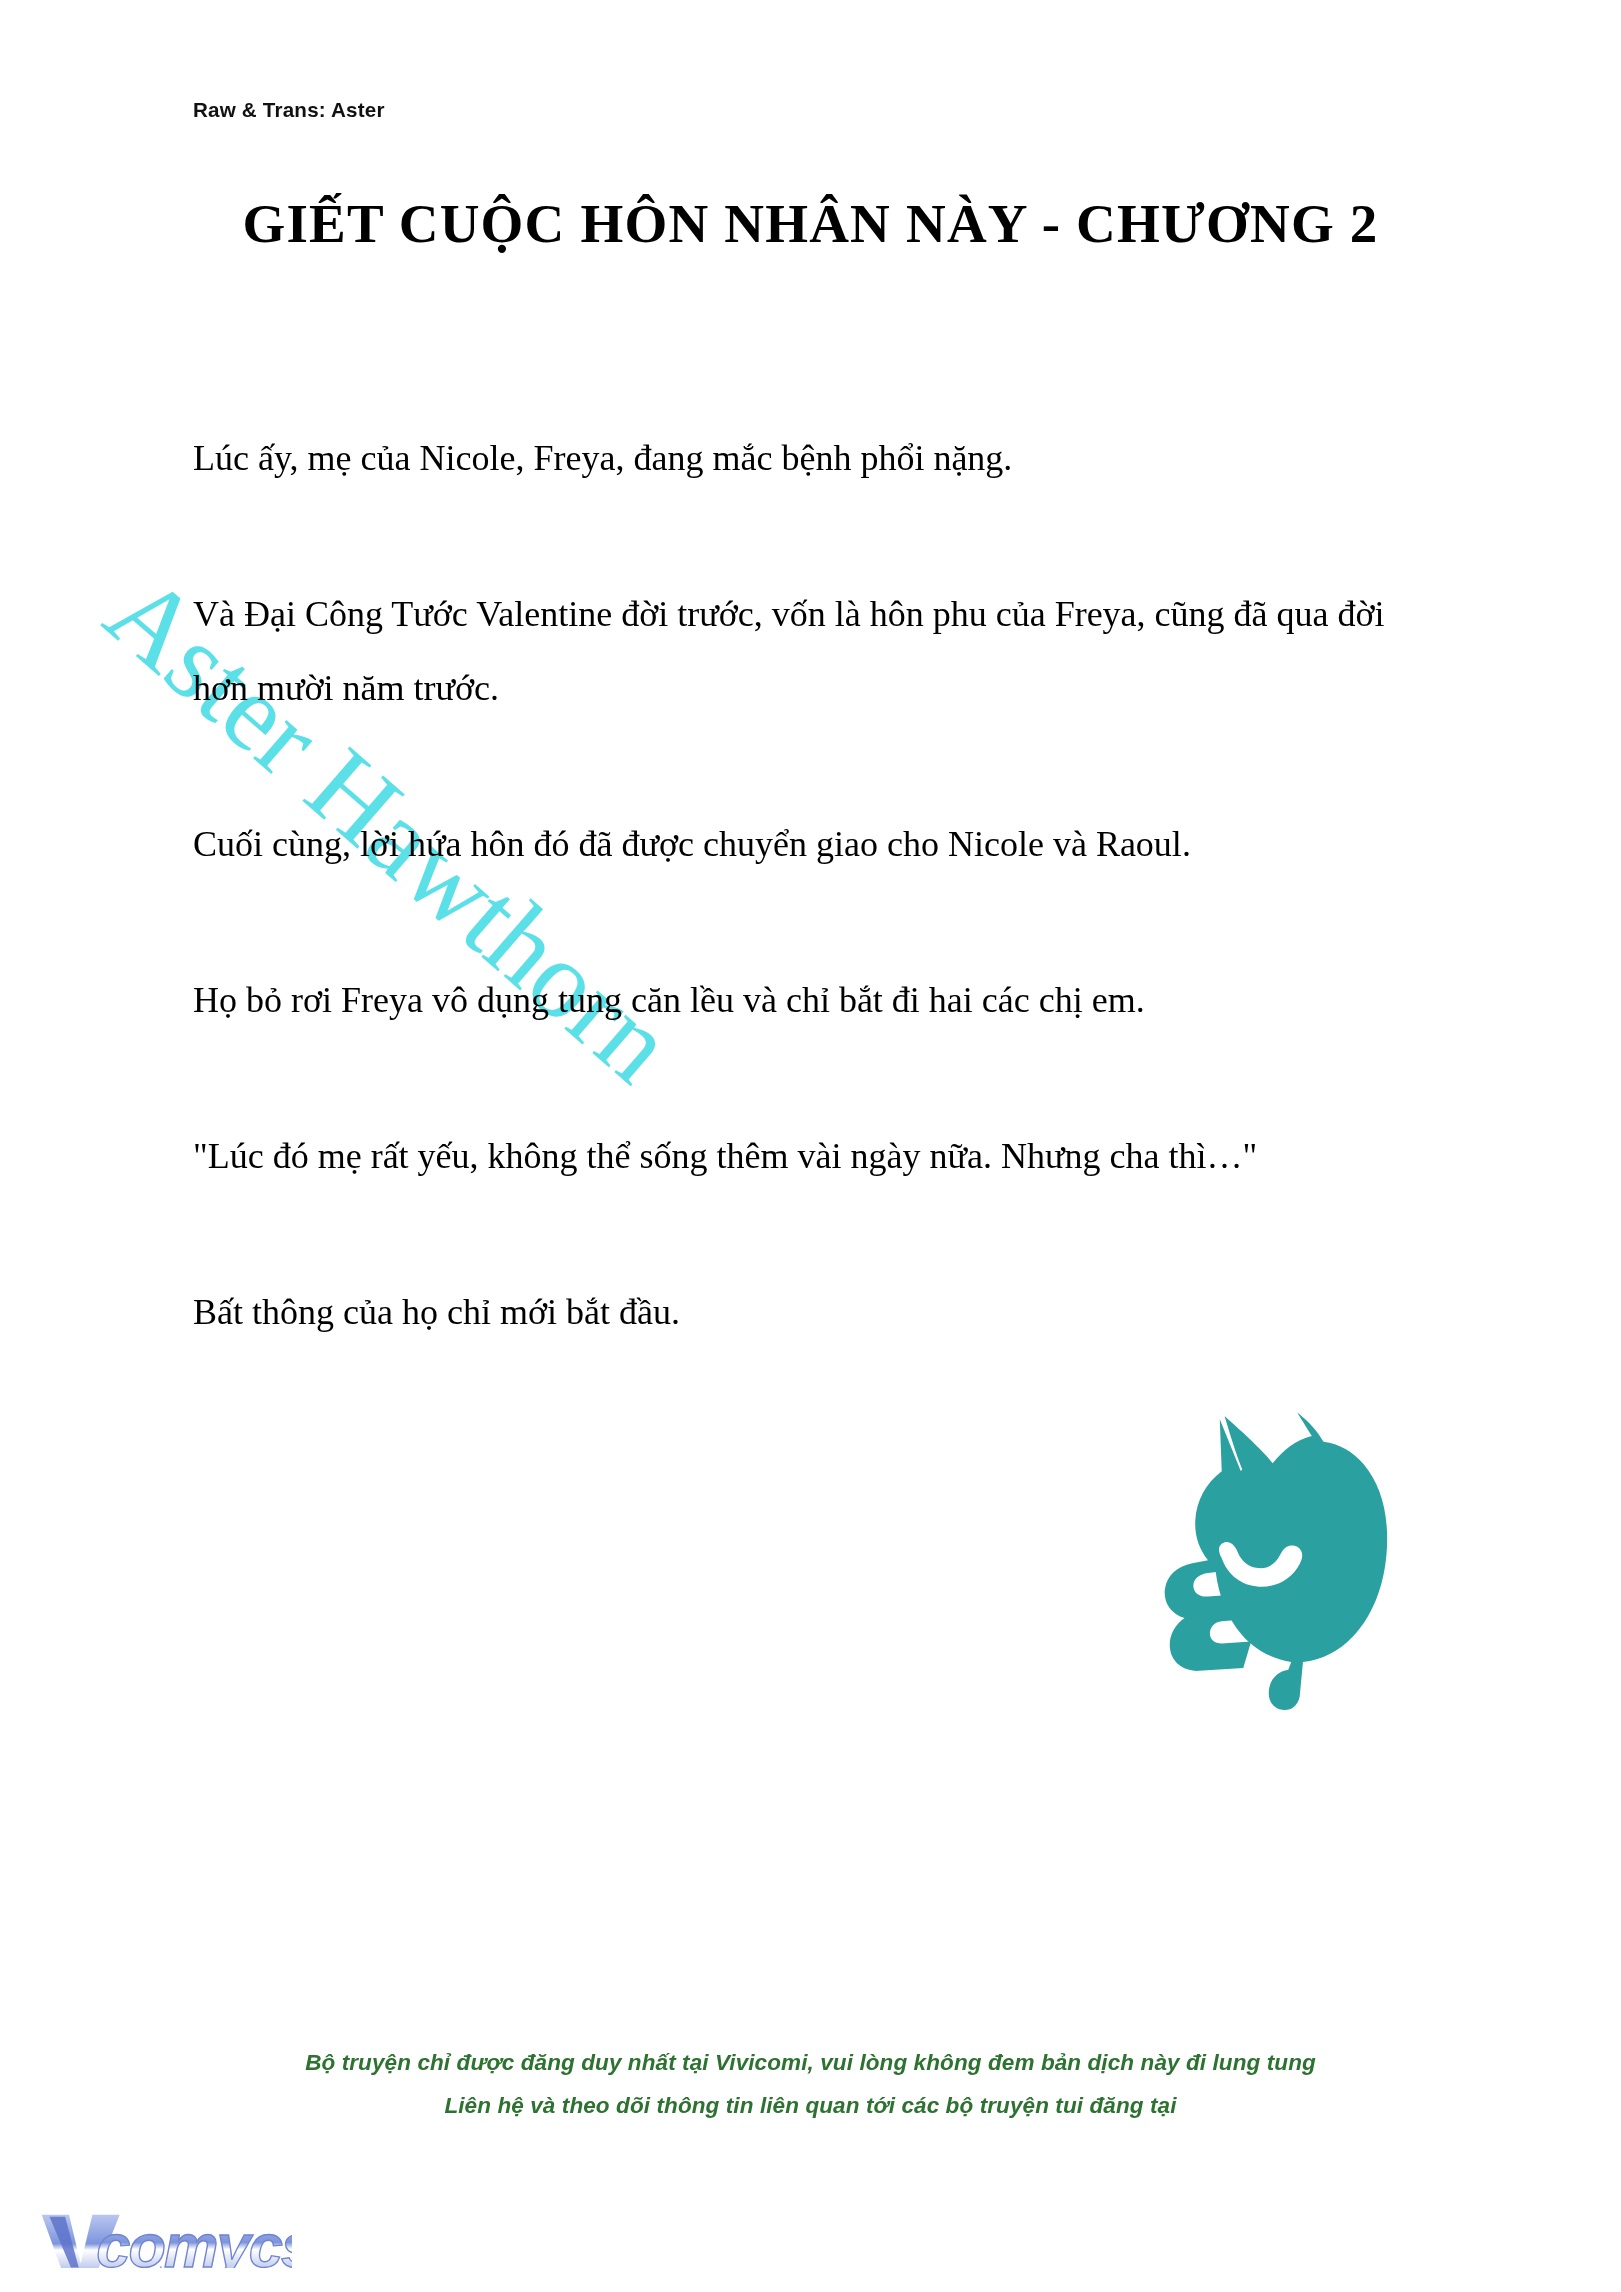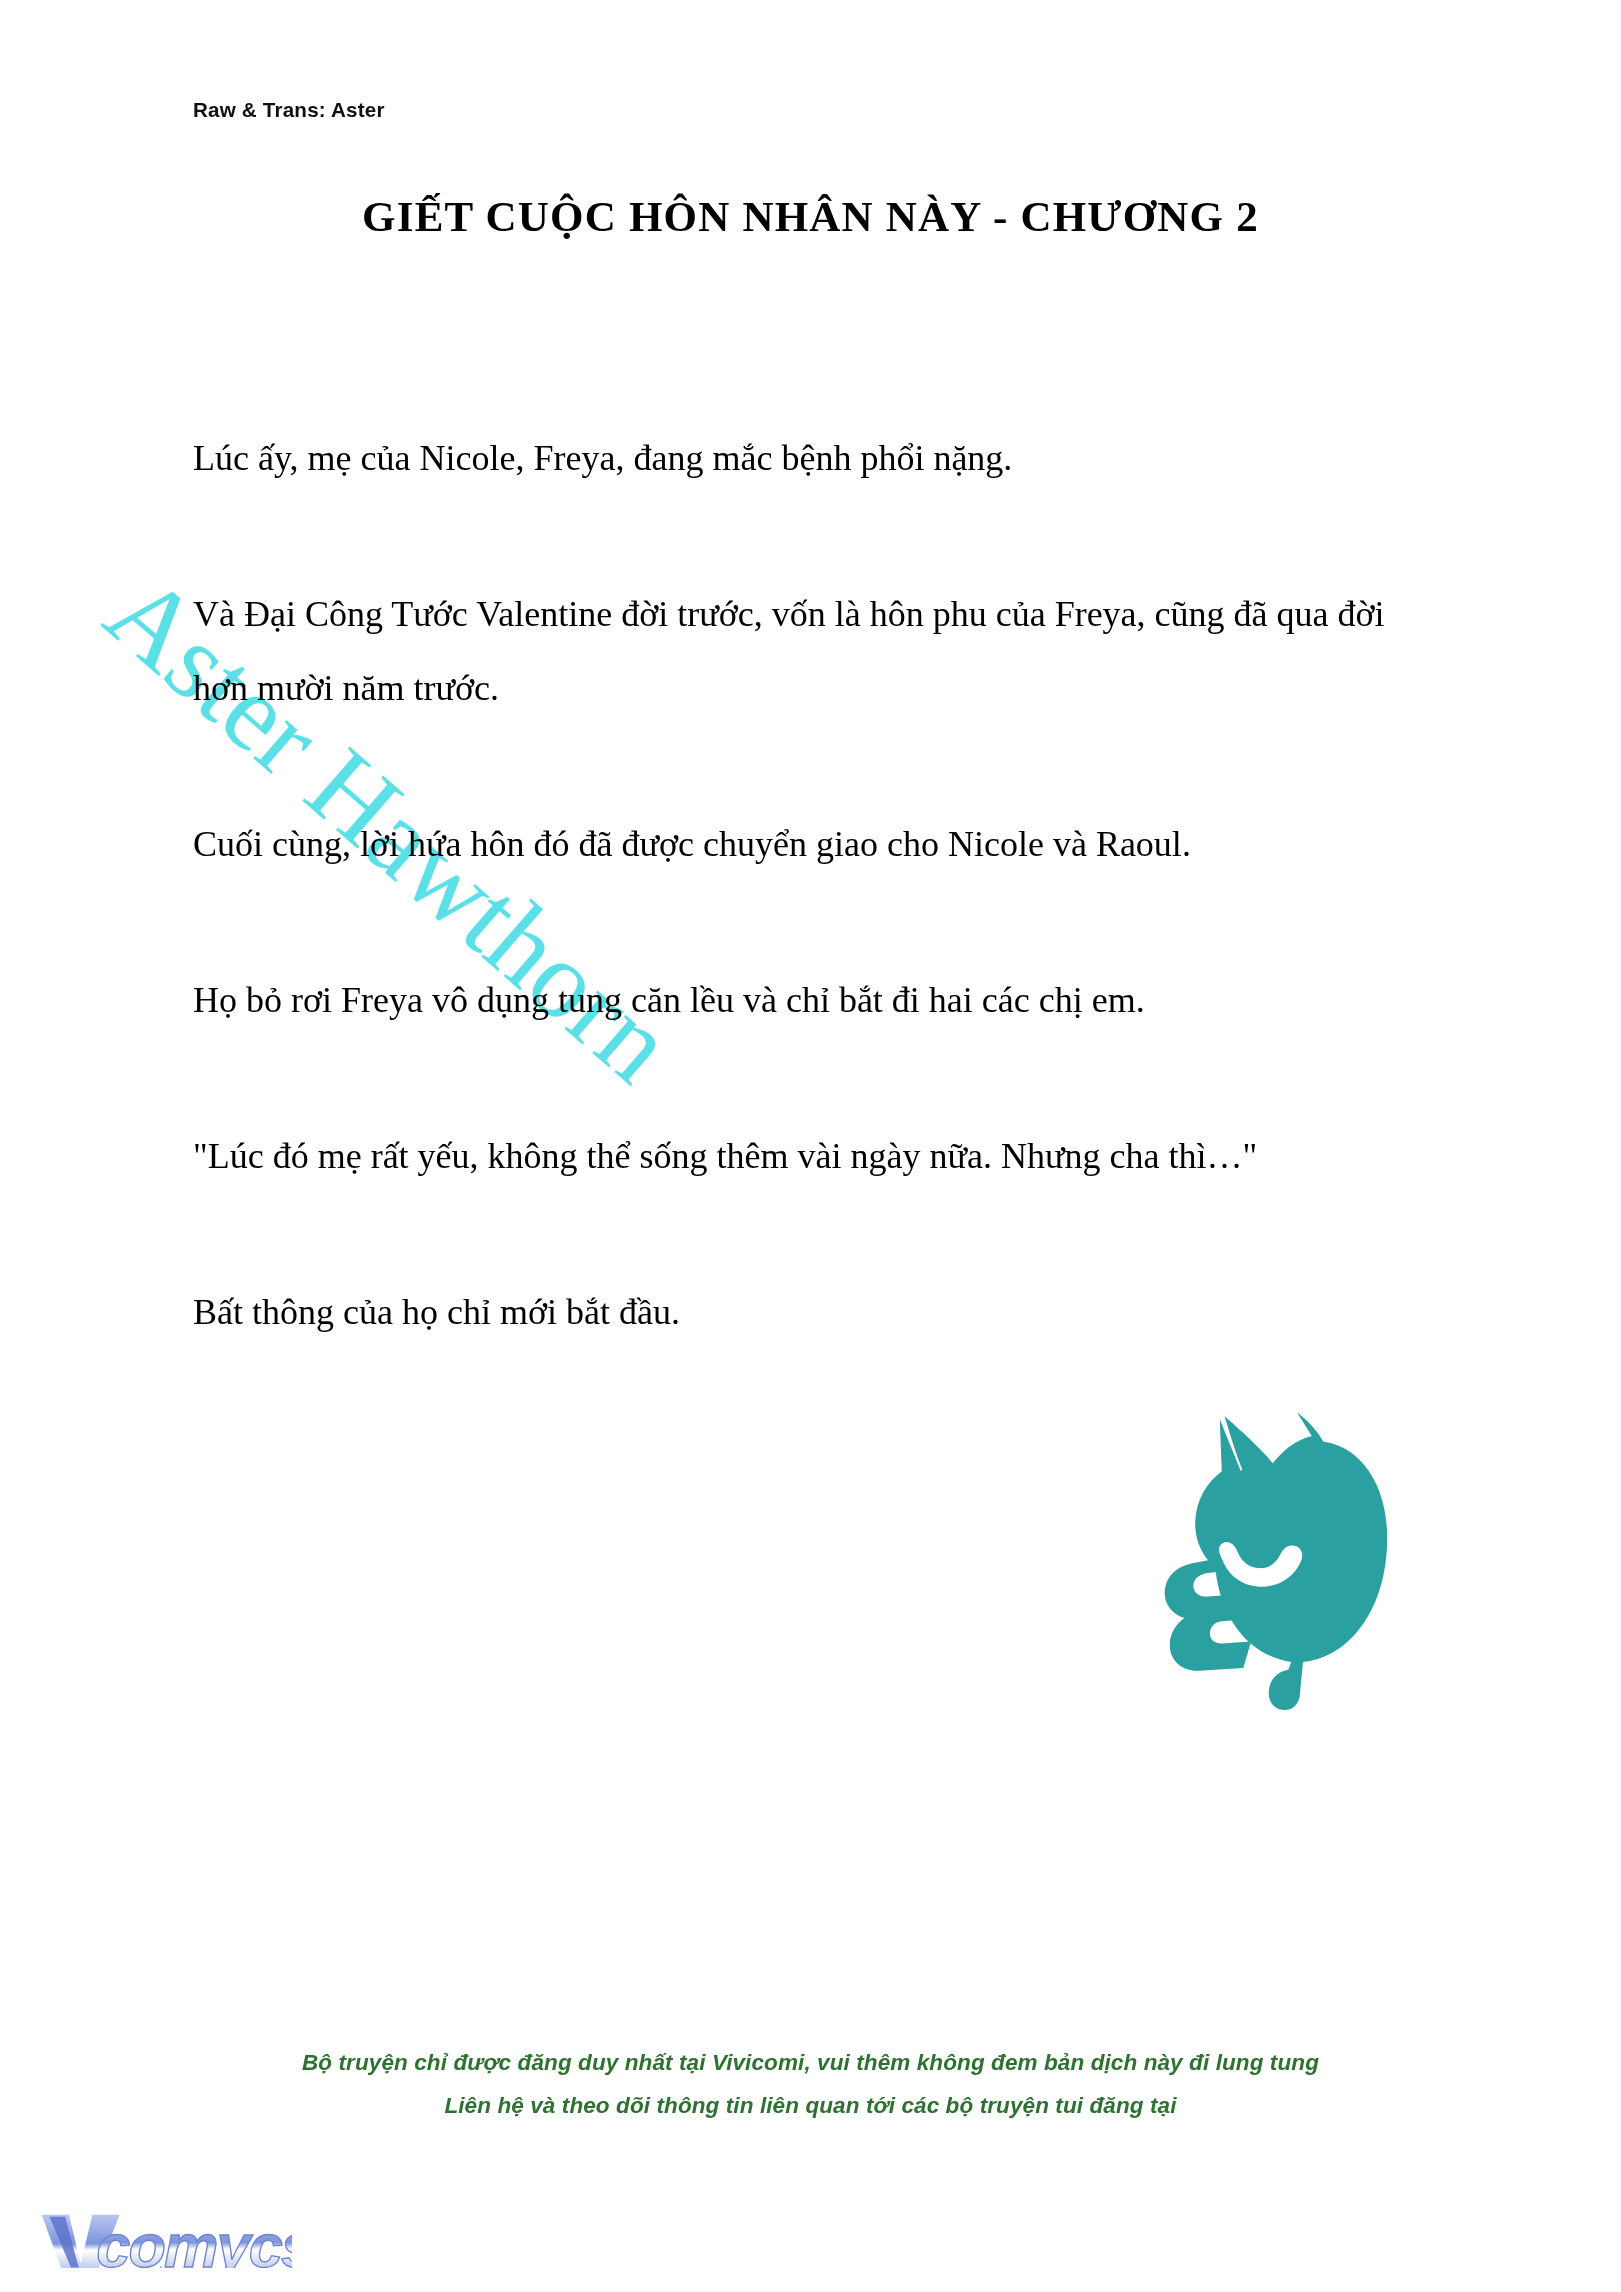--- a/index.html
+++ b/index.html
@@ -32,21 +32,21 @@
 
   
   .chapter-title {
     position: absolute;
     left: 0;
     right: 0;
     top: 192px;
     text-align: center;
     font-family: "Liberation Serif", "DejaVu Serif", serif;
     font-weight: bold;
-    font-size: 43px;
+    font-size: 55px;
     color: #000000;
     letter-spacing: 1.2px;
     white-space: nowrap;
   }
 
   
   .watermark {
     position: absolute;
     left: 165px;
     top: 549px;
@@ -169,21 +169,21 @@
   <div class="body-copy">
     <p class="para">Lúc ấy, mẹ của Nicole, Freya, đang mắc bệnh phổi nặng.</p>
     <p class="para">Và Đại Công Tước Valentine đời trước, vốn là hôn phu của Freya, cũng đã qua đời hơn mười năm trước.</p>
     <p class="para">Cuối cùng, lời hứa hôn đó đã được chuyển giao cho Nicole và Raoul.</p>
     <p class="para">Họ bỏ rơi Freya vô dụng tung căn lều và chỉ bắt đi hai các chị em.</p>
     <p class="para">"Lúc đó mẹ rất yếu, không thể sống thêm vài ngày nữa. Nhưng cha thì…"</p>
     <p class="para">Bất thông của họ chỉ mới bắt đầu.</p>
   </div>
 
   <div class="footer-credits">
-    <div class="footer-line">Bộ truyện chỉ được đăng duy nhất tại Vivicomi, vui thêm không đem bản dịch này đi lung tung</div>
+    <div class="footer-line">Bộ truyện chỉ được đăng duy nhất tại Vivicomi, vui lòng không đem bản dịch này đi lung tung</div>
     <div class="footer-line">Liên hệ và theo dõi thông tin liên quan tới các bộ truyện tui đăng tại</div>
   </div>
 
   <div class="site-logo">
     <svg viewBox="0 0 262 78" xmlns="http://www.w3.org/2000/svg" aria-hidden="true">
       <defs>
         <linearGradient id="lgrad" x1="0" y1="0" x2="0" y2="1">
           <stop offset="0%" stop-color="#b9c6ef"></stop>
           <stop offset="45%" stop-color="#7d95dd"></stop>
           <stop offset="55%" stop-color="#ffffff"></stop>

